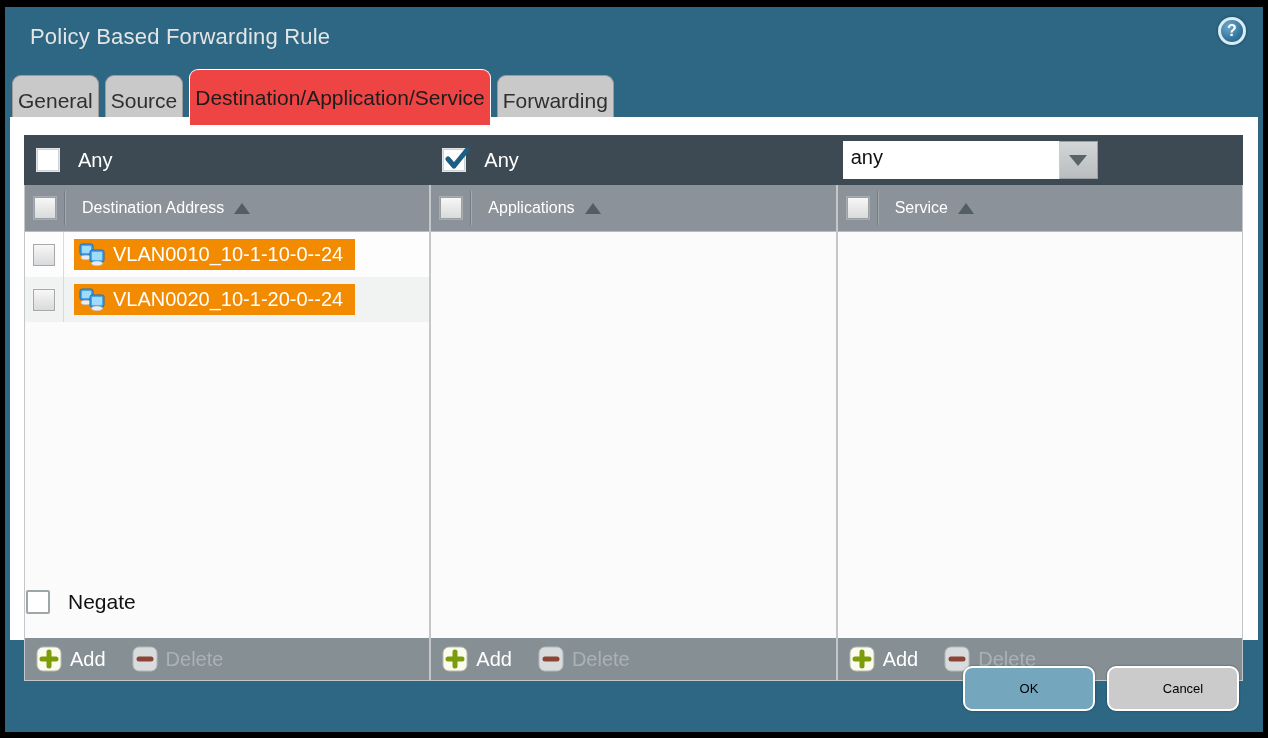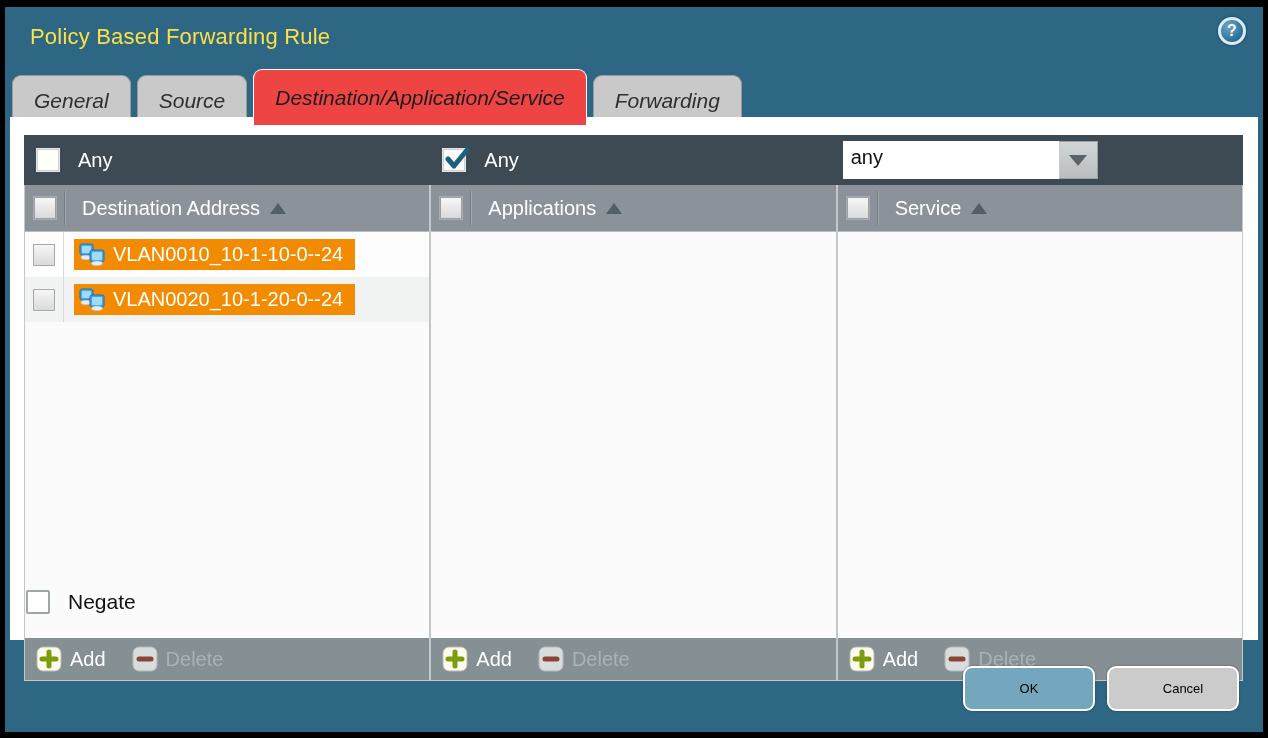--- a/index.html
+++ b/index.html
@@ -4,34 +4,34 @@
 <style>
   * { margin:0; padding:0; box-sizing:border-box; }
   html,body { width:1268px; height:738px; background:#000; overflow:hidden;
               font-family:"Liberation Sans", sans-serif; }
 
   .dialog { position:absolute; left:5px; top:7px; width:1258px; height:725px;
             background:#2d6784; }
 
   
   .titlebar { position:absolute; left:0; top:0; width:100%; height:61px; }
-  .title { position:absolute; left:25px; top:17px; color:#fde047; font-size:22px;
+  .title { position:absolute; left:25px; top:17px; color:#e5e5e5; font-size:22px;
            font-weight:400; letter-spacing:.2px; }
   .help { position:absolute; right:17px; top:10px; width:28px; height:28px;
           border-radius:50%; background:radial-gradient(circle at 35% 30%, #6fa8c9, #2b6e94 70%);
           border:3px solid #d9ecf6; box-shadow:0 0 3px rgba(0,0,0,.4);
           color:#fff; font-size:16px; font-weight:bold; text-align:center; line-height:22px;
           cursor:pointer; }
 
   
   .tabs { position:absolute; left:7px; top:61px; height:57px; display:flex; gap:6px;
           align-items:flex-end; }
   .tab { height:50px; background:#c9c9c9; border-radius:9px 9px 0 0;
-         padding:0 21px; display:flex; align-items:center; color:#2f2f2f;
-         font-size:21px; cursor:pointer; border:1px solid #9b9b9b; border-bottom:none;font-style:italic; }
+         padding:0 5px; display:flex; align-items:center; color:#2f2f2f;
+         font-size:21px; cursor:pointer; border:1px solid #9b9b9b; border-bottom:none; }
   .tab.active { height:56px; background:#ef4444; color:#1c1c1c; border-color:#fff; z-index:5; }
 
   
   .content { position:absolute; left:5px; top:110px; width:1248px; height:523px;
              background:#fff; }
 
   .panels { position:absolute; left:14px; top:18px; width:1219px; height:546px;
             display:flex; gap:0; }
   .panel { flex:1; display:flex; flex-direction:column; background:#fbfbfb;
            border:1px solid #c4c7c9; border-top:none; }
@@ -50,21 +50,21 @@
   .cb.checked svg { position:absolute; left:1px; top:-3px; }
   .cb-gray { width:22px; height:22px; background:linear-gradient(#f7f7f7,#d9dadb);
              border:1px solid #9aa0a3; box-shadow:0 0 0 1px rgba(255,255,255,.25);
              cursor:pointer; flex:0 0 auto; }
   .cb-negate { width:24px; height:24px; background:#fff; border:2px solid #9fa6a9;
                border-radius:2px; cursor:pointer; }
 
   .any-label { color:#fff; font-size:20px; margin-left:18px; }
   .hdr-sep { width:0; height:34px; border-left:1px solid #767d82;
              border-right:1px solid #a3a9ad; margin:0 0 0 8px; }
-  .hdr-label { color:#fff; font-size:20px; margin-left:16px; cursor:pointer; }
+  .hdr-label { color:#fff; font-size:16px; margin-left:16px; cursor:pointer; }
   .sort-arrow { width:0; height:0; border-left:8px solid transparent;
                 border-right:8px solid transparent; border-bottom:11px solid #525d65;
                 margin-left:10px; display:inline-block; cursor:pointer; }
 
   
   .row { height:45px; display:flex; align-items:center; }
   .row.odd { background:#fdfdfd; }
   .row.even { background:#f1f2f2; }
   .row-cb-cell { width:39px; height:100%; display:flex; align-items:center;
                  justify-content:center; border-right:1px solid #d8dadb; flex:0 0 auto; }

